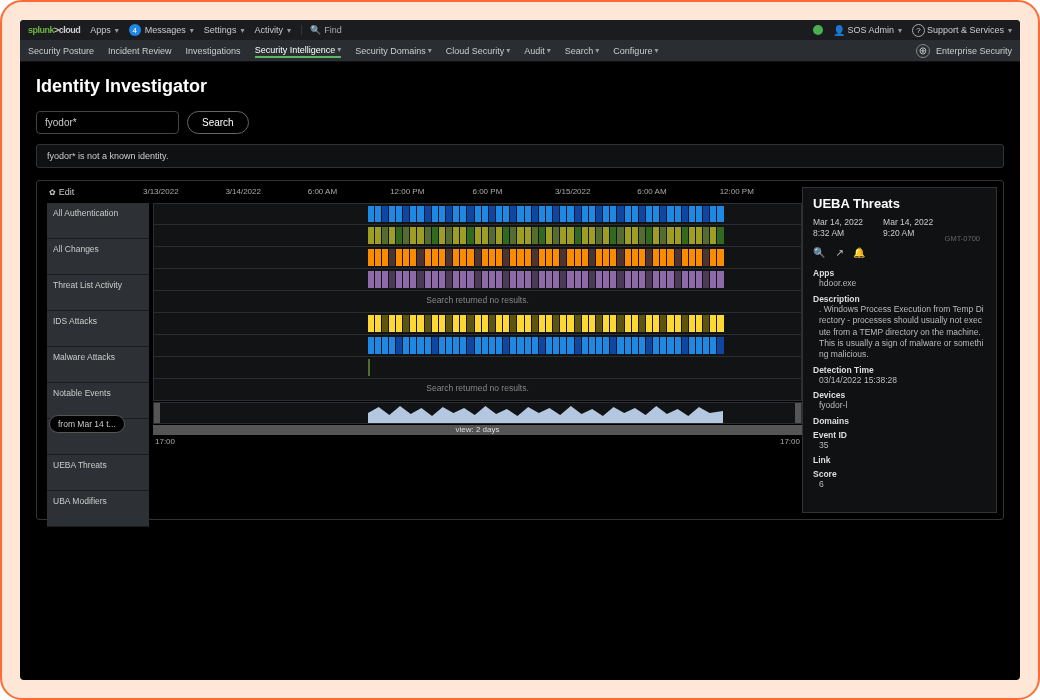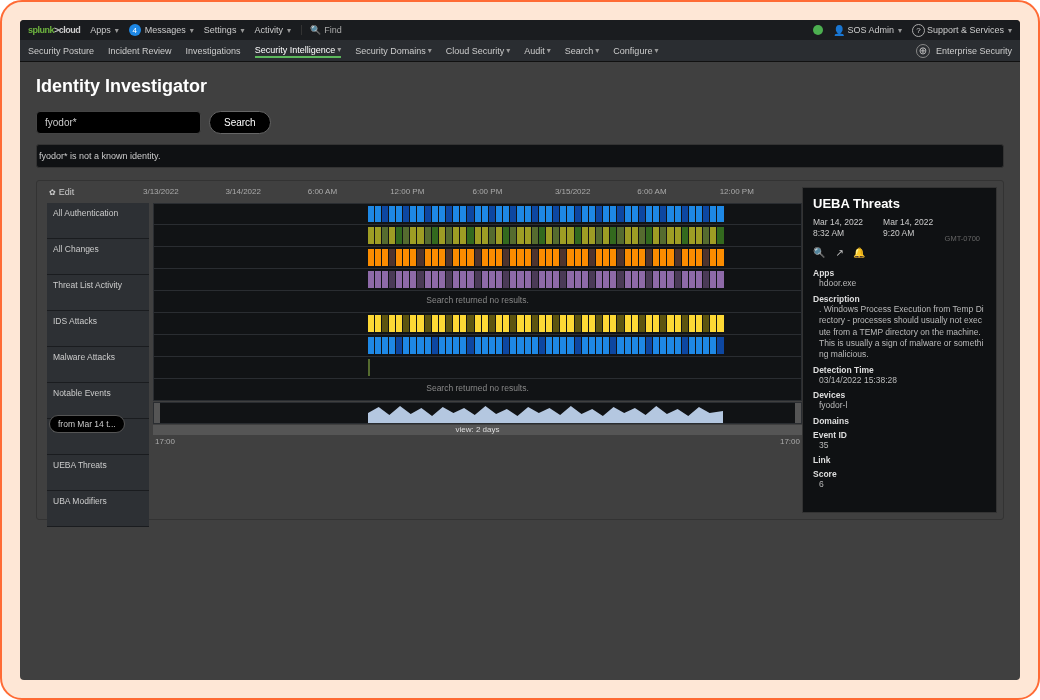--- a/index.html
+++ b/index.html
@@ -1,18 +1,18 @@
 <!DOCTYPE html>
 <html><head>
 <meta charset="utf-8">
 <style>
   * { box-sizing: border-box; margin: 0; padding: 0; font-family: Arial, Helvetica, sans-serif; }
   body { background: #fff; width: 1040px; height: 700px; overflow: hidden; }
   .frame { width: 1040px; height: 700px; background: #FEE7D6; border-radius: 22px; border: 2px solid #FF6B35; padding: 18px; position: relative; }
-  .app { width: 100%; height: 100%; background: #404040; border-radius: 4px; overflow: hidden; color: #ccc; font-size: 10px; position: relative; }
+  .app { width: 100%; height: 100%; background: #000000; border-radius: 4px; overflow: hidden; color: #ccc; font-size: 10px; position: relative; }
 
   
   .topbar { background: #1a1c1f; height: 20px; display: flex; align-items: center; padding: 0 8px; gap: 10px; font-size: 9px; }
   .logo { color:#6db33f; font-weight:bold; letter-spacing: -0.5px; }
   .logo .g { color:#ccc; }
   .top-item { display:flex; align-items:center; gap:2px; cursor:pointer; }
   .caret::after { content:"▾"; font-size:8px; margin-left:2px; color:#999; }
   .msg-badge { background:#1E88E5; color:#fff; border-radius:50%; width:12px; height:12px; display:inline-flex; align-items:center; justify-content:center; font-size:8px; margin-right:2px;}
   .spacer { flex:1; }
   .search-top { display:flex; align-items:center; gap:3px; color:#aaa; border-left:1px solid #333; padding-left:8px;}
@@ -25,24 +25,24 @@
   .nav-item { cursor:pointer; color:#ccc; display:flex; align-items:center; }
   .nav-item.active { color:#fff; border-bottom:2px solid #5cb85c; padding-bottom:0; height:14px; display:flex; align-items:center;}
   .nav-right { margin-left:auto; display:flex; align-items:center; gap:6px;}
   .target-ico { width:14px; height:14px; border:1px solid #888; border-radius:50%; display:inline-flex; align-items:center; justify-content:center;}
   .target-ico::before { content:"⊕"; font-size:10px; color:#ccc;}
 
   .page { padding: 14px 16px; }
   .page-title { color:#fff; font-size:18px; font-weight:600; margin-bottom:14px;}
 
   .search-row { display:flex; gap:8px; margin-bottom:10px;}
-  .search-input { background:#000; border:1px solid #444; color:#ccc; padding:5px 8px; width:165px; border-radius:4px; font-size:10px;}
+  .search-input { background:#000; border:1px solid #444; color:#ccc; padding:5px 8px; width:143px; border-radius:4px; font-size:10px;}
   .search-btn { background:#000; border:1px solid #666; color:#fff; padding:4px 14px; border-radius:12px; font-size:10px; cursor:pointer;}
 
-  .banner { border:1px solid #333; background:#0f1113; padding:6px 2px; border-radius:3px; margin-bottom:12px; font-size:9px;}
+  .banner { border:1px solid #333; background:#0f1113; padding:6px 10px; border-radius:3px; margin-bottom:12px; font-size:9px;}
 
   .panel { border:1px solid #333; border-radius:3px; padding:6px; position:relative; display:flex; gap:0; min-height:340px;}
 
   
   .swim-wrap { flex:1; position:relative; }
   .edit-row { position:absolute; left:6px; top:0; font-size:9px; color:#ccc; display:flex; align-items:center; gap:3px; cursor:pointer;}
   .edit-row::before { content:"✿"; font-size:8px;}
   .time-axis { position:absolute; left:100px; right:0; top:0; height:14px; display:flex; font-size:8px; color:#aaa;}
   .time-axis span { flex:1; text-align:left; }
 

